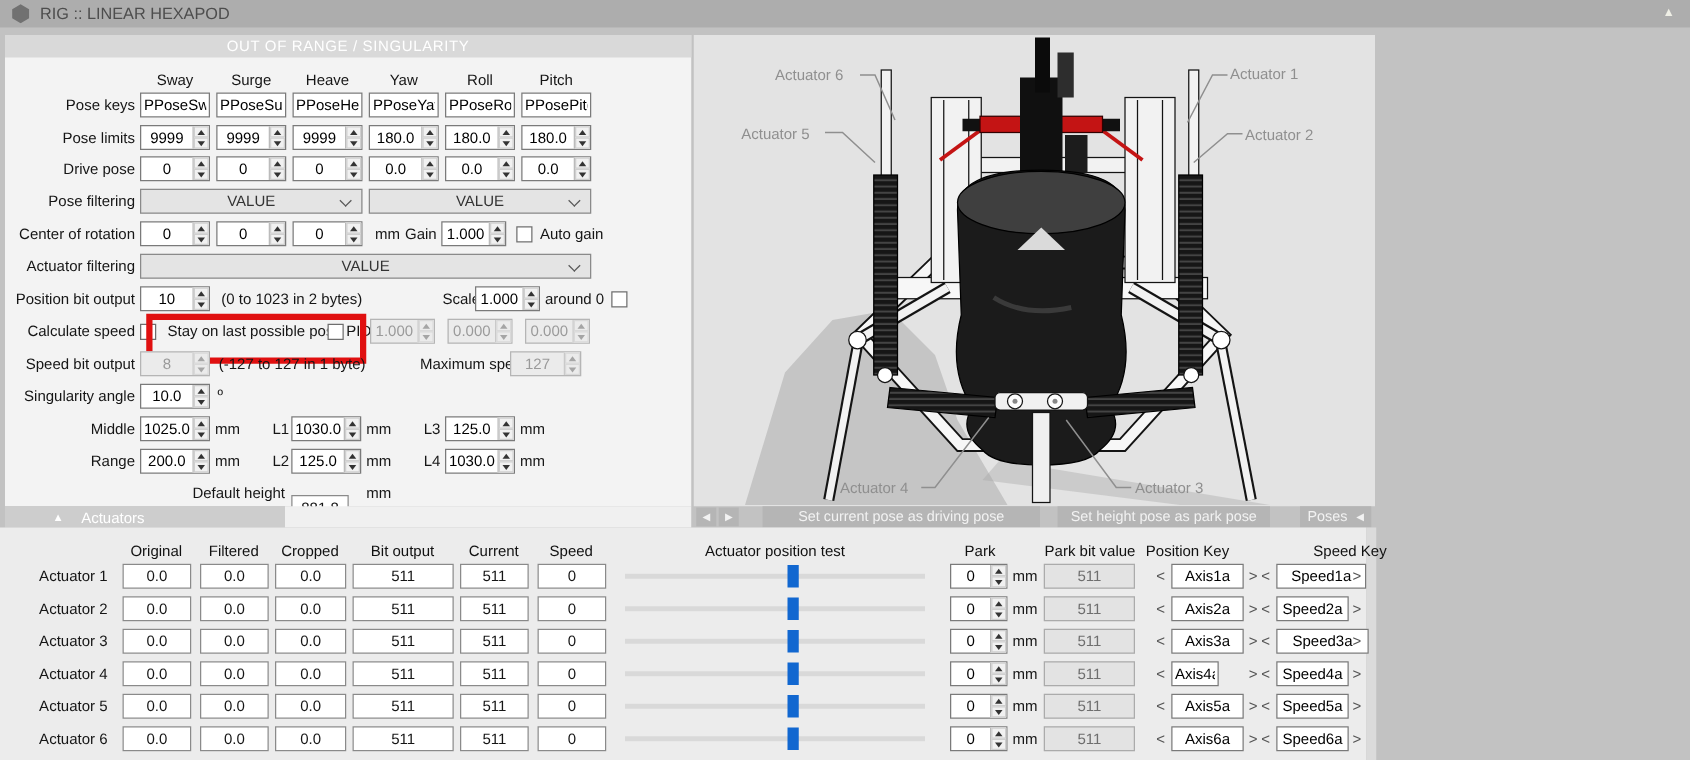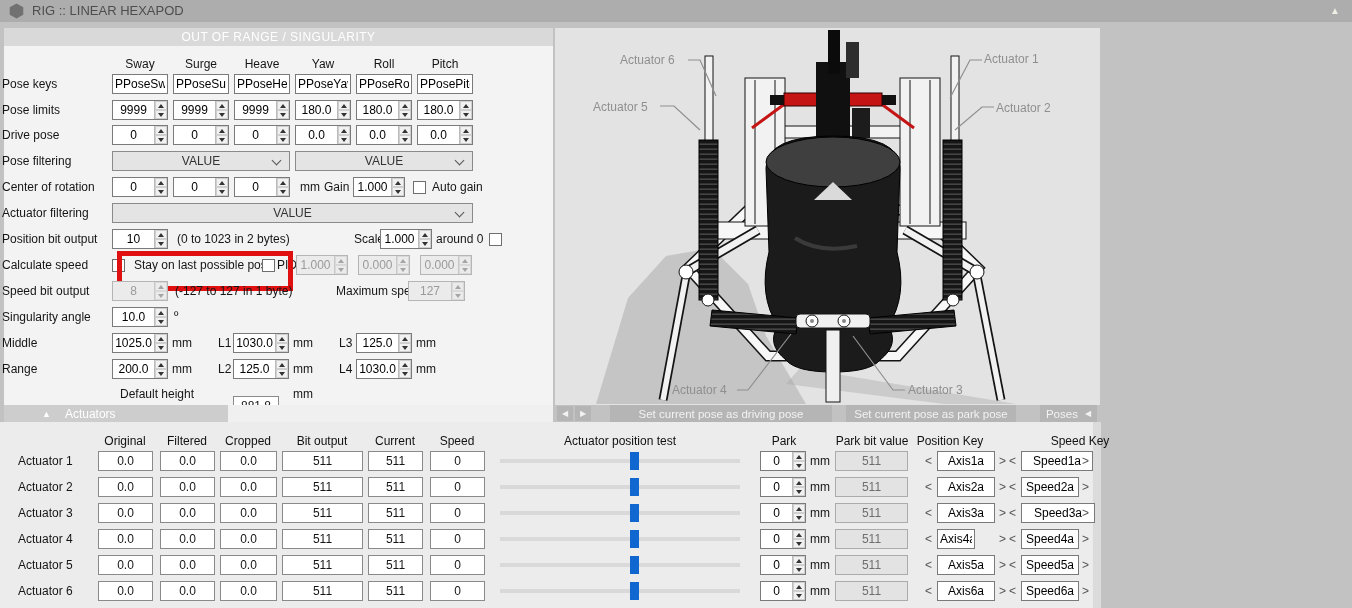--- a/index.html
+++ b/index.html
@@ -1,19 +1,19 @@
 <!DOCTYPE html>
 <html><head>
 <meta charset="utf-8">
 <style>
   html,body{margin:0;padding:0}
   body{position:relative;width:1352px;height:608px;overflow:hidden;background:#c2c2c2;
        font-family:"Liberation Sans",sans-serif;font-size:12px;color:#151515;}
   .abs{position:absolute}
-  .lbl{position:absolute;white-space:nowrap}
+  .lbl{position:absolute;text-align:right;white-space:nowrap}
   .unit,.txtlbl{position:absolute;white-space:nowrap}
   .chead{position:absolute;width:56px;text-align:center}
   .txt,.num{position:absolute;height:20px;background:#fff;border:1px solid #7a7a7a;box-sizing:border-box;display:flex}
   .txt input,.num input{flex:1;min-width:0;border:0;outline:0;padding:0 2px;background:transparent;
        font:12px "Liberation Sans",sans-serif;color:#000}
   .num input,.ctr input{text-align:center}
   .spin{width:12px;display:flex;flex-direction:column;background:#f1f1f1;border-left:1px solid #bbb}
   .spin i{flex:1;display:flex;align-items:center;justify-content:center;border:1px solid #cfcfcf}
   .spin i::after{content:"";border-left:3px solid transparent;border-right:3px solid transparent}
   .spin .u::after{border-bottom:4px solid #333}
@@ -454,21 +454,21 @@
 <div class="vplabel" style="left:908px;top:383px">Actuator 3</div>
 
 <div class="abs" style="left:4px;top:405px;width:224px;height:17px;background:#cdcdcd;display:flex;align-items:center;color:#fff">
   <span style="margin-left:38px;font-size:9px">▲</span>
   <span style="margin-left:14px">Actuators</span>
 </div>
 <div class="abs" style="left:228px;top:405px;width:325px;height:17px;background:#f0f0f0"></div>
 <div class="btn" style="left:557px;top:406px;width:16px;height:15px;font-size:8px">◀</div>
 <div class="btn" style="left:575px;top:406px;width:16px;height:15px;font-size:8px">▶</div>
 <div class="btn" style="left:610px;top:405px;width:222px">Set current pose as driving pose</div>
-<div class="btn" style="left:846px;top:405px;width:170px">Set current pose as park pose</div>
+<div class="btn" style="left:846px;top:405px;width:170px">Set height pose as park pose</div>
 <div class="btn" style="left:1040px;top:405px;width:57px">
   <span>Poses</span>
   <span style="margin-left:7px;font-size:8px">◀</span>
 </div>
 
 <div class="abs" style="left:0;top:422px;width:1093px;height:186px;background:#ececec"></div>
 <div class="abs" style="left:1093px;top:422px;width:8px;height:186px;background:#dbdbdb"></div>
 
 <div class="th" style="left:125px;top:434px">Original</div>
 <div class="th" style="left:187px;top:434px">Filtered</div>

